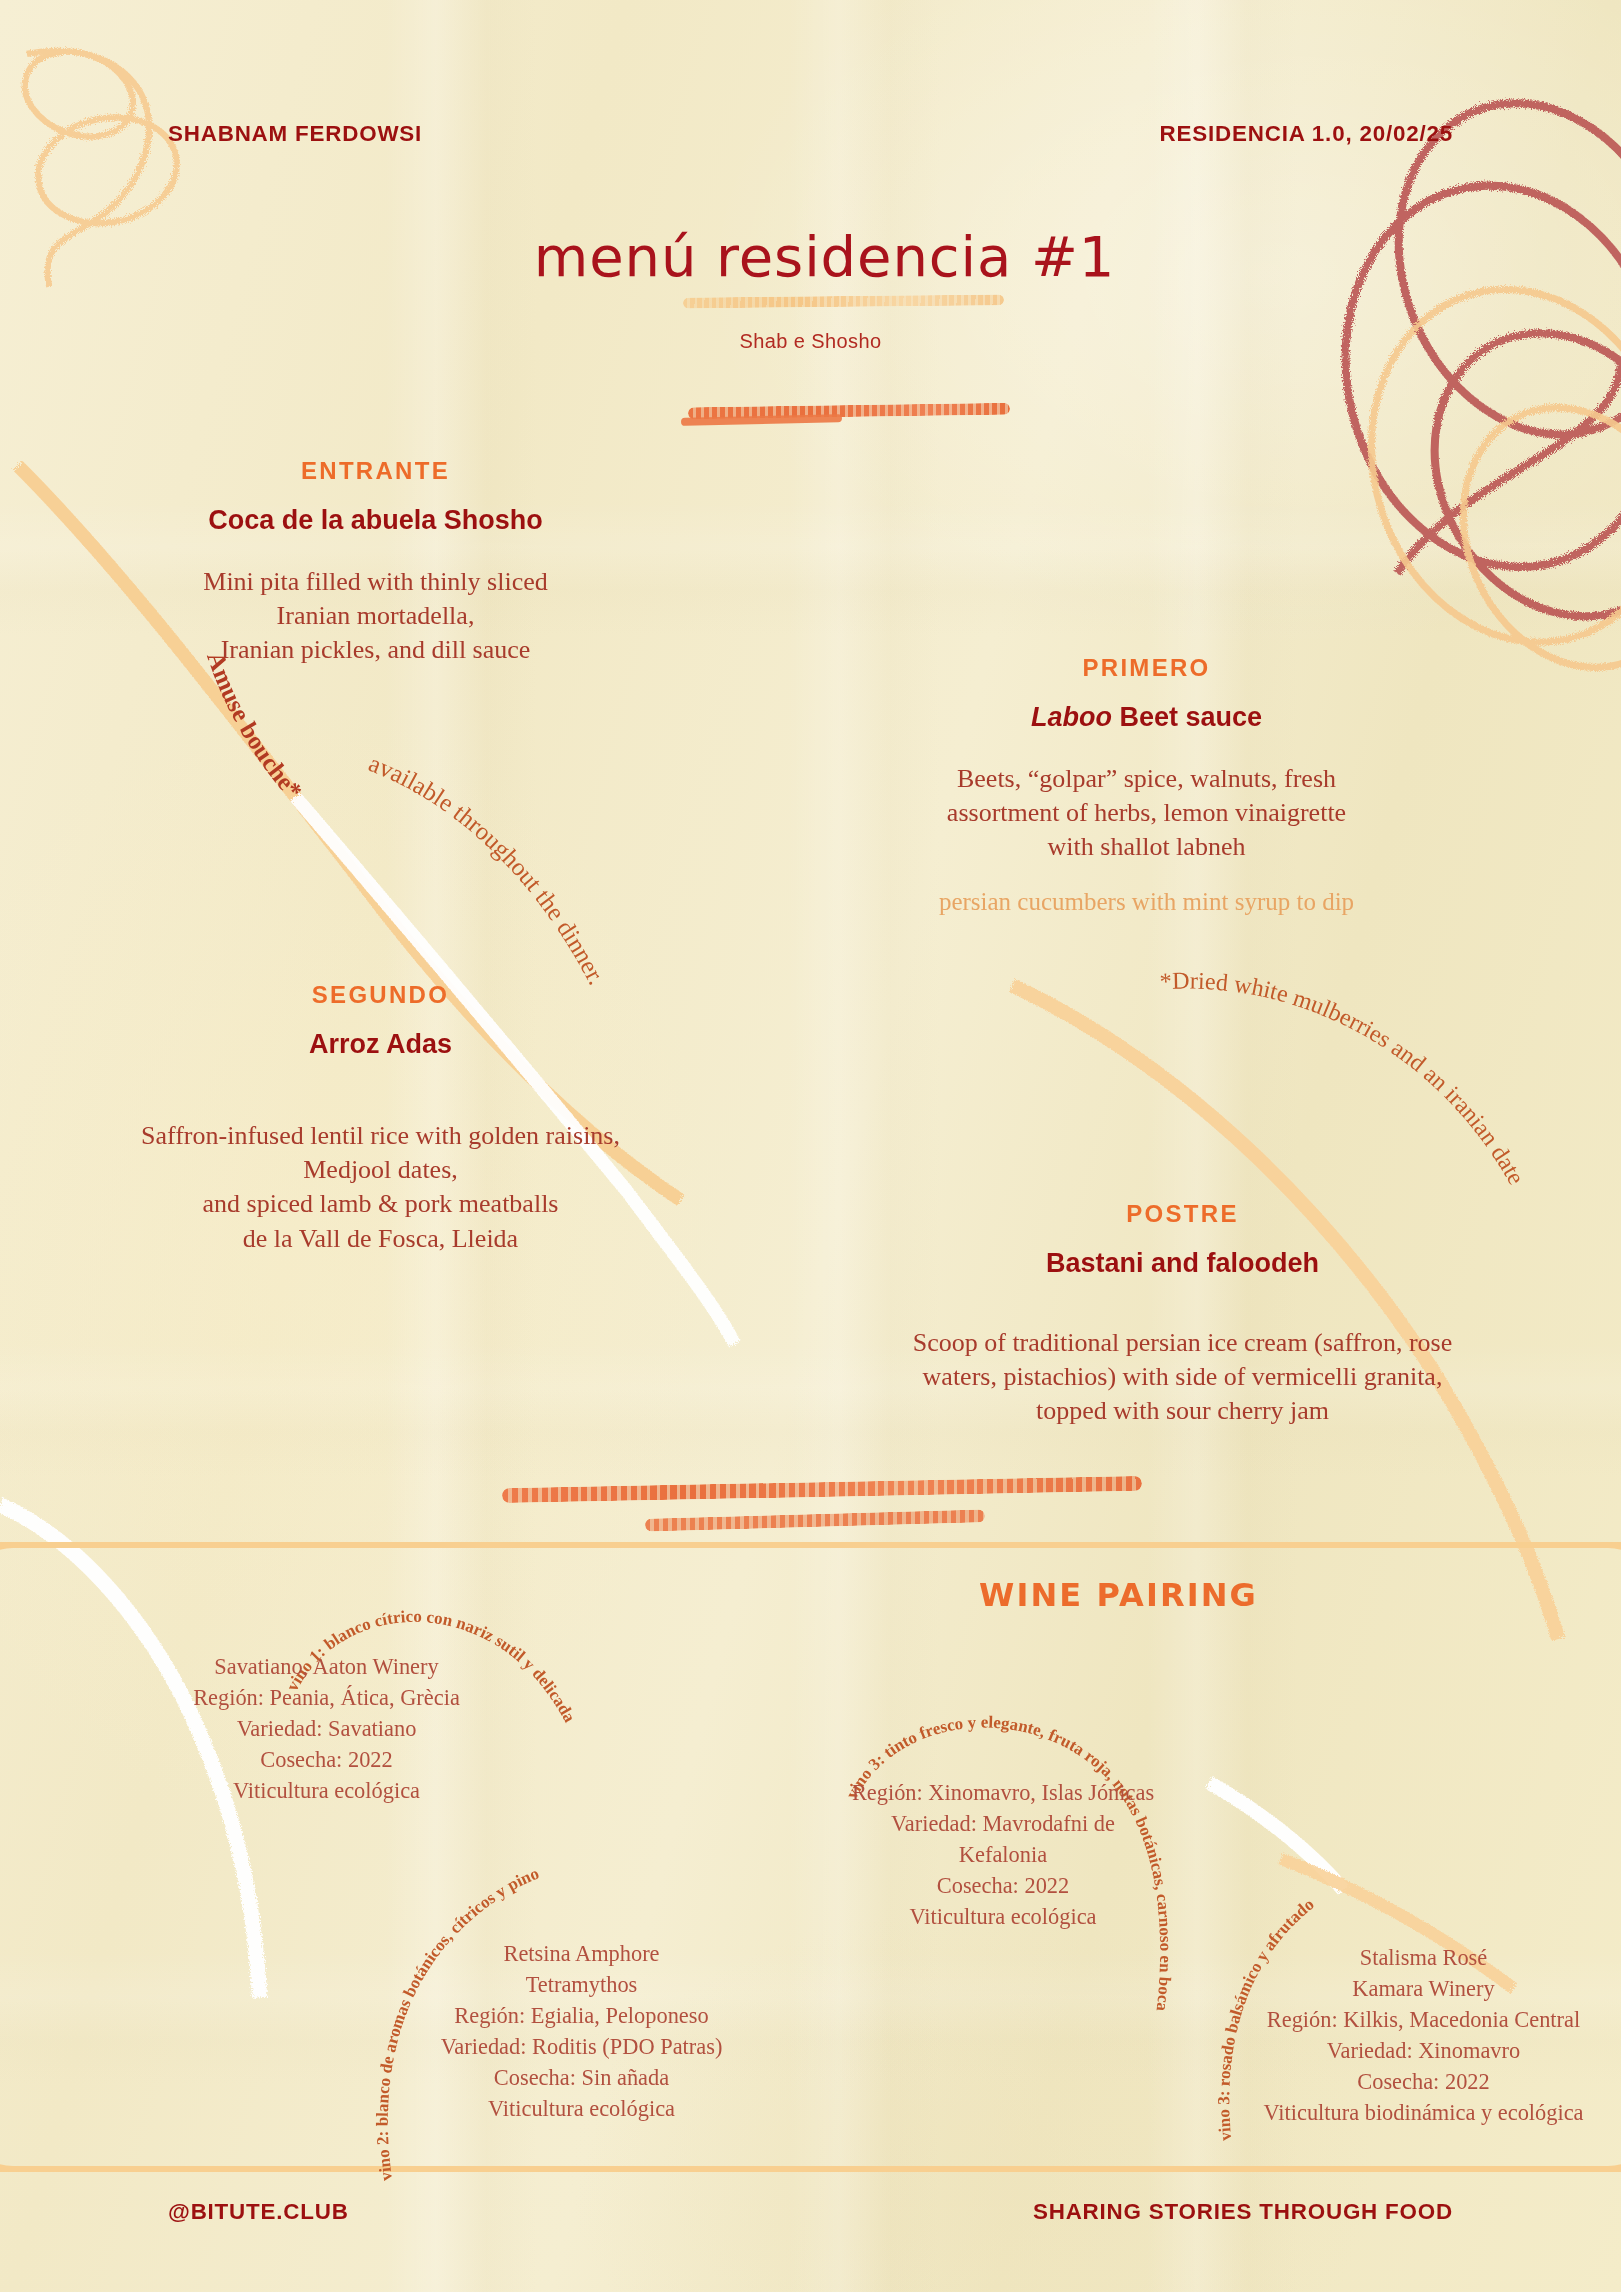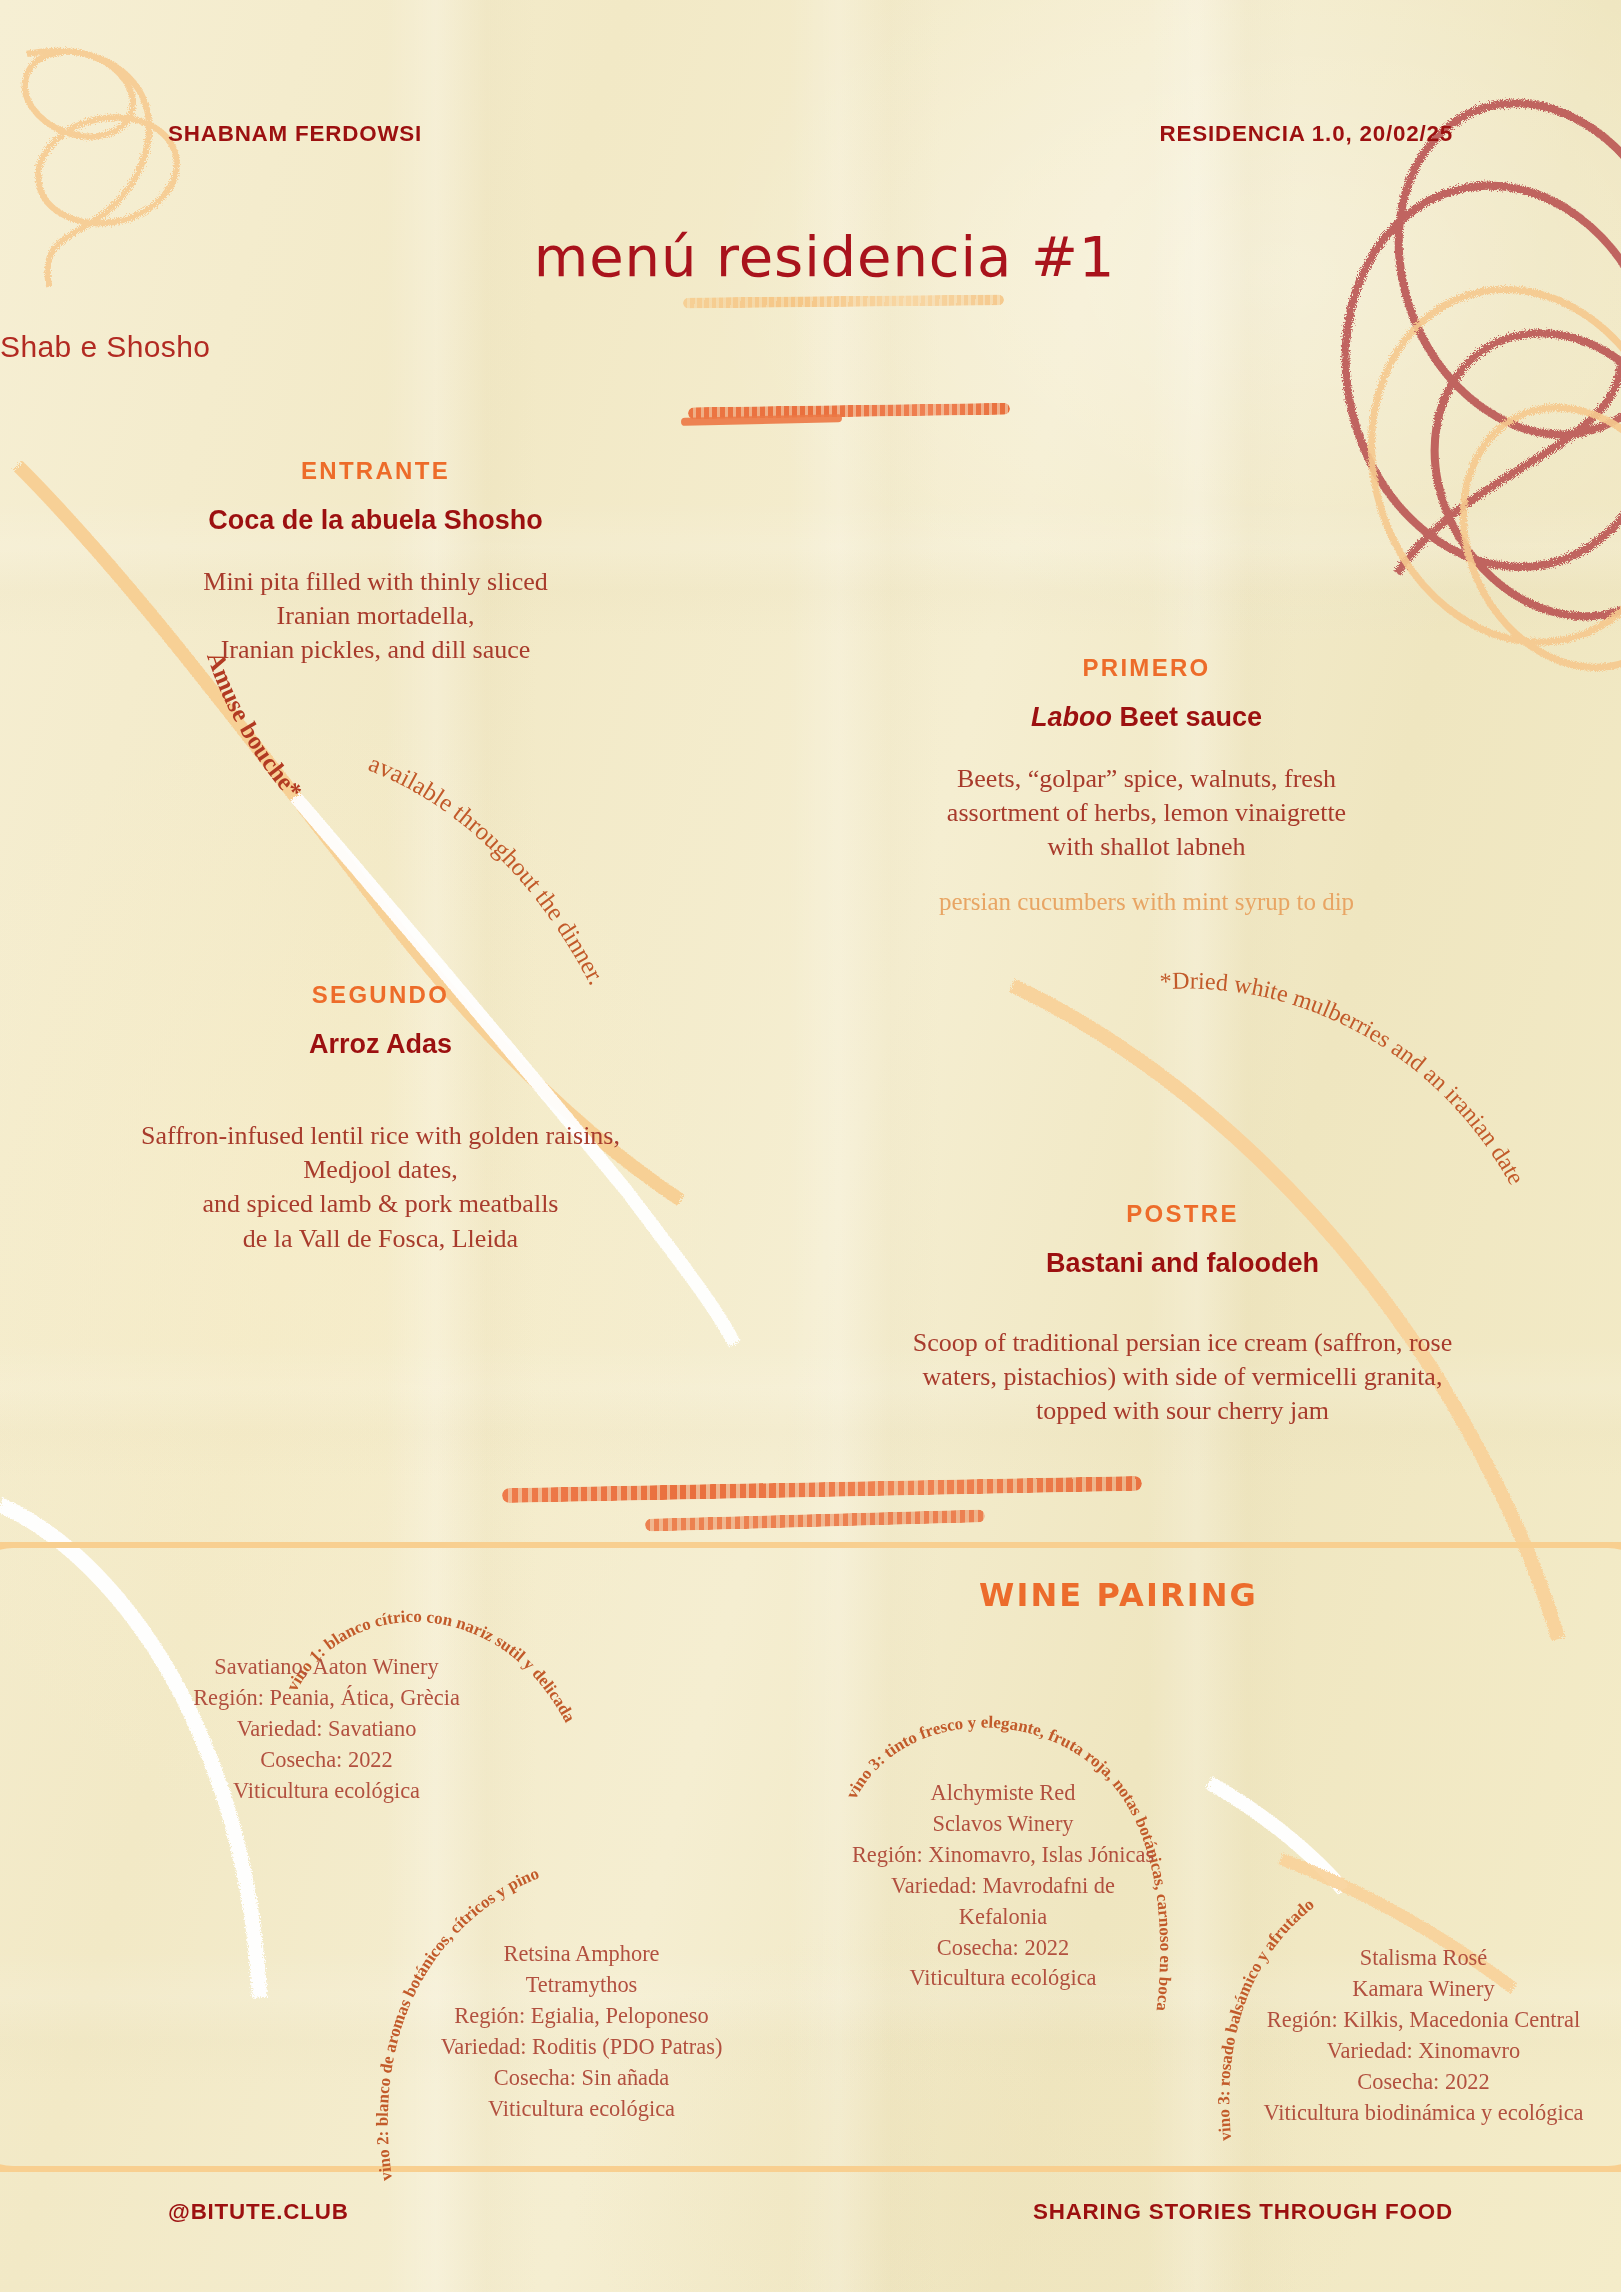--- a/index.html
+++ b/index.html
@@ -31,22 +31,22 @@
   .hdr{position:absolute;top:121px;font-size:22.4px;font-weight:700;letter-spacing:0.8px;color:#9c1010;}
   .hdr.l{left:168px;}
   .hdr.r{right:168px;text-align:center;}
 
   .title{
     position:absolute;top:224px;left:0;right:0;text-align:center;
     font-size:56px;color:#a9131c;letter-spacing:0.9px;
     font-family:"DejaVu Sans",sans-serif;font-weight:400;padding-left:28px;
   }
   .subtitle{
-    position:absolute;top:330px;left:0;right:0;
-    font-size:30px;color:#b22a22;letter-spacing:0.4px;
+    position:absolute;top:330px;left:0;right:0;text-align:center;
+    font-size:20px;color:#b22a22;letter-spacing:0.4px;
   }
 
   
   .stroke{position:absolute;border-radius:36px;}
   .stroke.s1{left:683px;top:296px;width:321px;height:10.7px;
     background:linear-gradient(90deg,#f7cf94,#f6c583 35%,#f9d6a2 70%,#f5c88b);
     transform:rotate(-.6deg);opacity:.95;
     -webkit-mask-image:repeating-linear-gradient(92deg,rgba(0,0,0,1) 0 4.5px,rgba(0,0,0,.55) 4.5px 7.2px);
             mask-image:repeating-linear-gradient(92deg,rgba(0,0,0,1) 0 4.5px,rgba(0,0,0,.55) 4.5px 7.2px);}
   .stroke.s2{left:688px;top:405px;width:322px;height:11.6px;
@@ -297,21 +297,20 @@
 
     <svg class="curve" style="left:833px;top:1697px;" width="376" height="412" viewBox="0 0 420 460">
       <defs>
           <path id="p-w3" d="M25 115 C70 22, 215 5, 300 85 C370 152, 382 290, 345 440"></path>
         </defs>
       <text font-size="19" font-weight="700">
         <textPath href="#p-w3" startOffset="0">vino 3: tinto fresco y elegante, fruta roja, notas botánicas, carnoso en boca</textPath>
       </text>
     </svg>
     <div class="wine" id="wine-3">
-      <div>Alchymiste Red<br>Sclavos Winery</div>
       <div>Región: Xinomavro, Islas Jónicas</div>
       <div>Variedad: Mavrodafni de<br>Kefalonia</div>
       <div>Cosecha: 2022</div>
       <div>Viticultura ecológica</div>
     </div>
 
     <svg class="curve" style="left:1200px;top:1845px;" width="358" height="340" viewBox="0 0 400 380">
       <defs>
           <path id="p-w4" d="M35 330 C22 205, 62 100, 165 45"></path>
         </defs>

